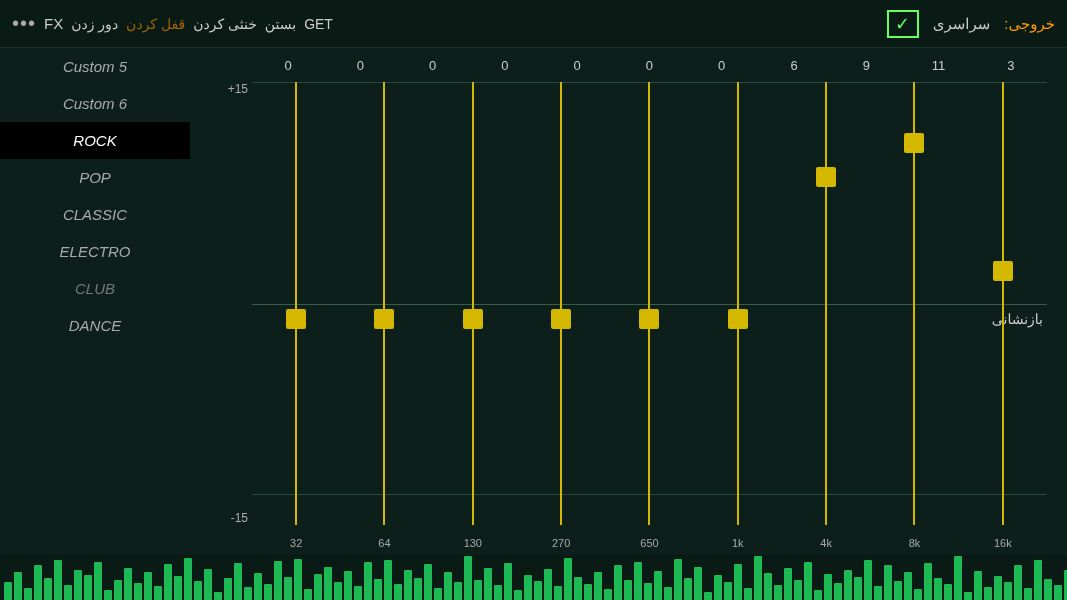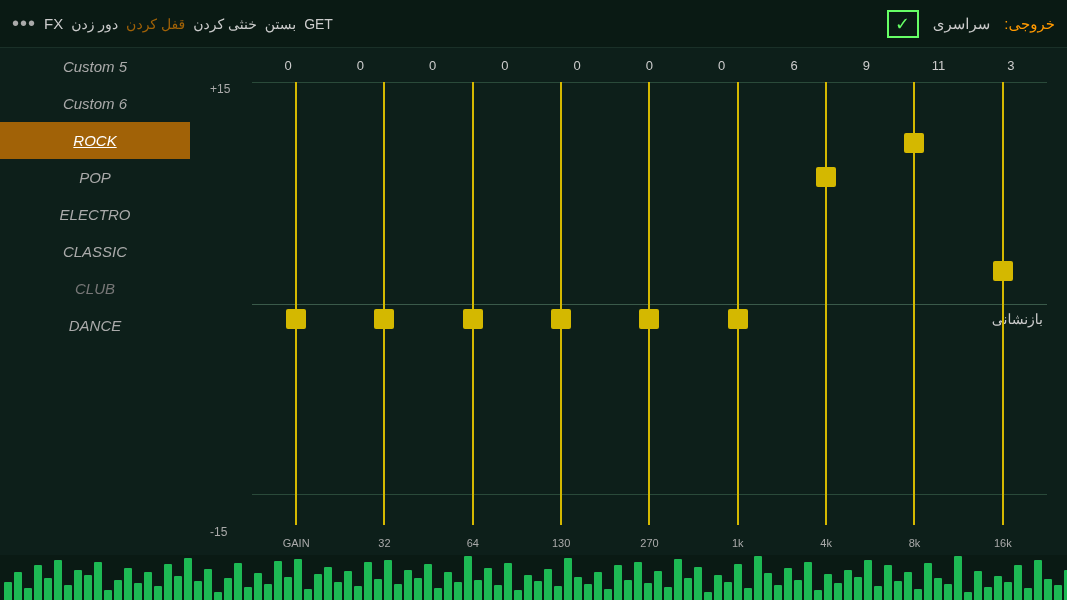--- a/index.html
+++ b/index.html
@@ -74,24 +74,23 @@
     }
     .sidebar-item {
       padding: 10px 16px;
       font-size: 15px;
       color: #aaa;
       cursor: pointer;
       text-align: center;
       font-style: italic;
     }
     .sidebar-item.active {
-      background: #a16207;
+      background: #000000;
       color: #fff;
       font-style: italic;
-      text-decoration: underline;
     }
 
     
     .eq-area {
       flex: 1;
       position: relative;
       padding: 10px 10px 0 10px;
       display: flex;
       flex-direction: column;
     }
@@ -118,26 +117,26 @@
       padding-left: 52px;
       padding-right: 10px;
       padding-bottom: 0;
     }
 
     
     .y-axis {
       position: absolute;
       left: 10px;
       top: 0;
-      bottom: 16px;
+      bottom: 30px;
       width: 42px;
       display: flex;
       flex-direction: column;
       justify-content: space-between;
-      align-items: flex-start;
+      align-items: flex-end;
     }
     .y-label {
       font-size: 12px;
       color: #aaa;
       padding-right: 4px;
     }
 
     
     .h-lines {
       position: absolute;
@@ -240,22 +239,22 @@
   </div>
 </div>
 
 <div class="main">
 
   <div class="sidebar">
     <div class="sidebar-item">Custom 5</div>
     <div class="sidebar-item">Custom 6</div>
     <div class="sidebar-item active">ROCK</div>
     <div class="sidebar-item">POP</div>
+    <div class="sidebar-item">CLASSIC</div>
     <div class="sidebar-item">ELECTRO</div>
-    <div class="sidebar-item">CLASSIC</div>
     <div class="sidebar-item" style="color:#777;">CLUB</div>
     <div class="sidebar-item">DANCE</div>
   </div>
 
   <div class="eq-area">
 
     <div class="values-row">
       <div class="val-cell">0</div>
       <div class="val-cell">0</div>
       <div class="val-cell">0</div>
@@ -284,25 +283,20 @@
       <div class="h-lines">
         <div class="h-line" style="top:0%;"></div>
         <div class="h-line" style="top:50%;background:#3a5a4a;"></div>
         <div class="h-line" style="bottom:30px;"></div>
       </div>
 
       <div class="replay-label">بازنشانی</div>
 
       <div class="sliders-container">
 
-        <div class="slider-col">
-          <div class="slider-track"></div>
-          <div class="slider-handle" style="top:calc(50% - 10px);"></div>
-          <span class="slider-label">GAIN</span>
-        </div>
 
         <div class="slider-col">
           <div class="slider-track"></div>
           <div class="slider-handle" style="top:calc(50% - 10px);"></div>
           <span class="slider-label">32</span>
         </div>
 
         <div class="slider-col">
           <div class="slider-track"></div>
           <div class="slider-handle" style="top:calc(50% - 10px);"></div>
@@ -314,20 +308,25 @@
           <div class="slider-handle" style="top:calc(50% - 10px);"></div>
           <span class="slider-label">130</span>
         </div>
 
         <div class="slider-col">
           <div class="slider-track"></div>
           <div class="slider-handle" style="top:calc(50% - 10px);"></div>
           <span class="slider-label">270</span>
         </div>
 
+        <div class="slider-col">
+          <div class="slider-track"></div>
+          <div class="slider-handle" style="top:calc(50% - 10px);"></div>
+          <span class="slider-label">650</span>
+        </div>
 
         <div class="slider-col">
           <div class="slider-track"></div>
           <div class="slider-handle" style="top:calc(50% - 10px);"></div>
           <span class="slider-label">1k</span>
         </div>
 
 
         <div class="slider-col">
           <div class="slider-track"></div>

